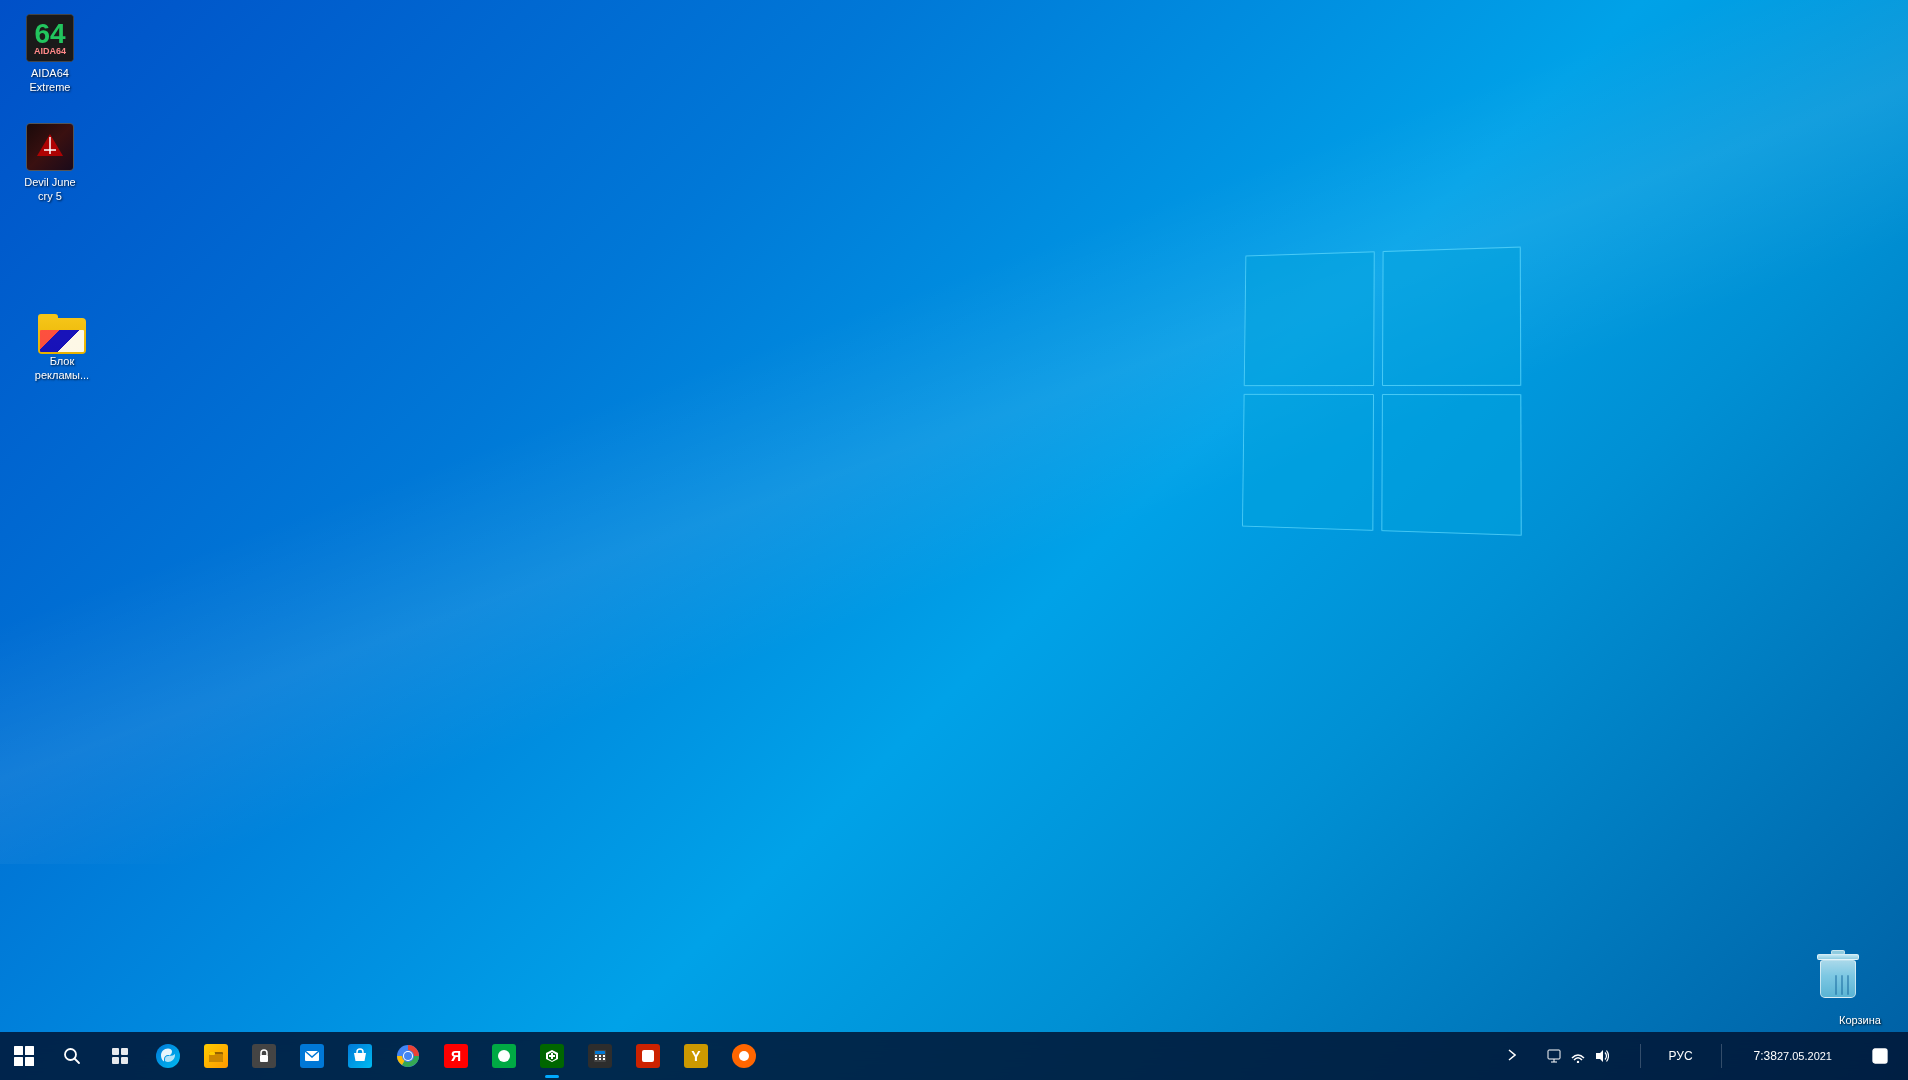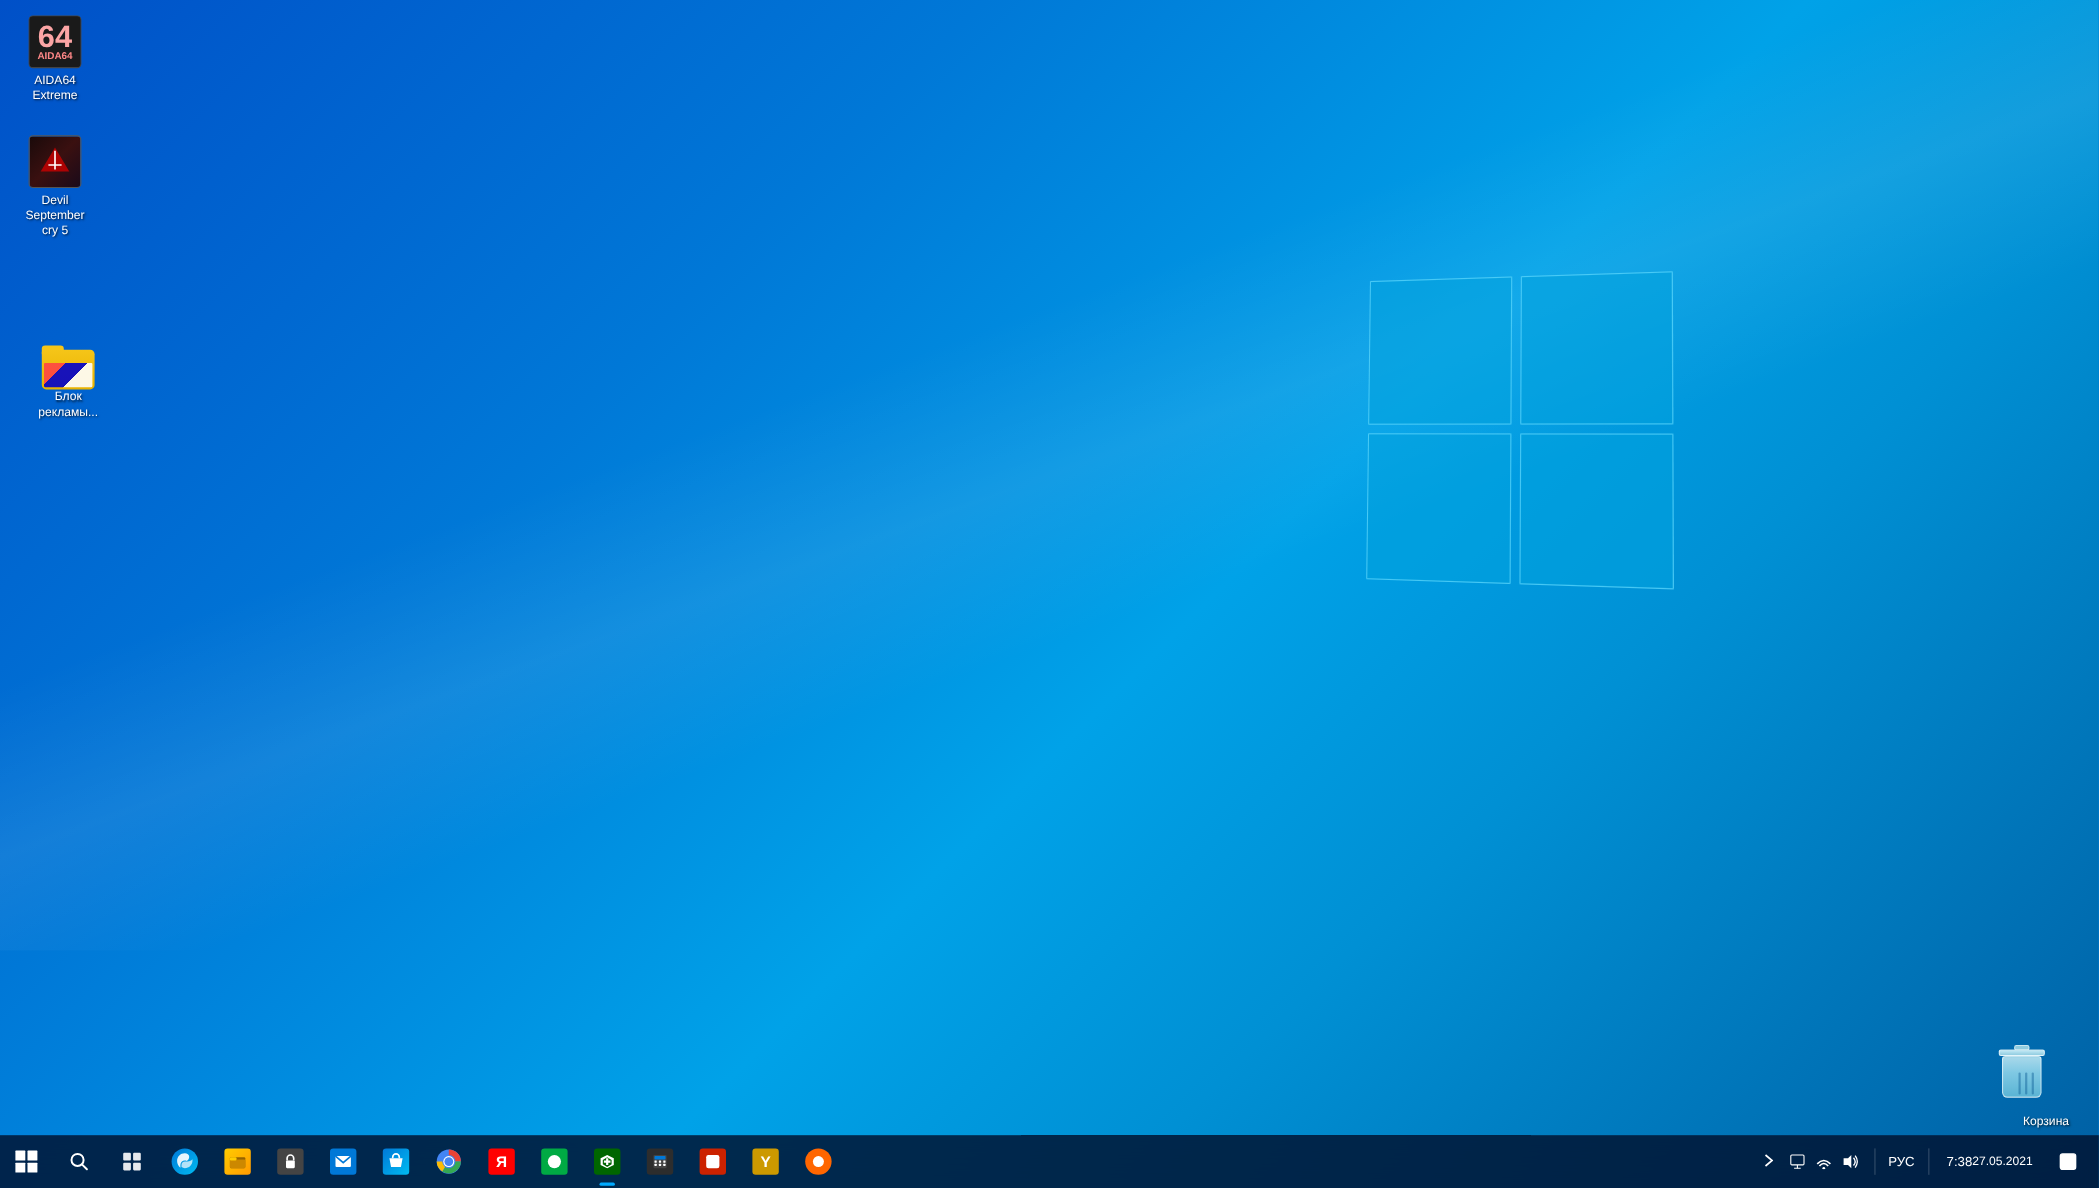--- a/index.html
+++ b/index.html
@@ -347,21 +347,21 @@
       justify-content: center;
       font-size: 14px;
     }
 
     
     .system-tray {
       display: flex;
       align-items: center;
       height: 45px;
       padding: 0 8px;
-      gap: 2px;
+      gap: 18px;
     }
 
     .tray-icons {
       display: flex;
       align-items: center;
       gap: 4px;
       padding: 0 6px;
     }
 
     .tray-icon {
@@ -421,21 +421,21 @@
 
     
     svg {
       fill: white;
     }
 
     
     .aida64-num {
       font-size: 28px;
       font-weight: 900;
-      color: #fca5a5;
+      color: #22c55e;
       line-height: 1;
     }
 
     .aida64-suffix {
       font-size: 9px;
       color: #ff8888;
       margin-top: -2px;
     }
 
     
@@ -496,21 +496,21 @@
     <div class="desktop-icon">
       <div class="icon-img dmc5-icon">
         <div class="dmc5-inner">
           <svg width="30" height="30" viewBox="0 0 30 30">
             <polygon points="15,2 28,24 2,24" fill="#cc0000" opacity="0.8"></polygon>
             <line x1="15" y1="5" x2="15" y2="22" stroke="white" stroke-width="1.5"></line>
             <line x1="9" y1="18" x2="21" y2="18" stroke="white" stroke-width="1.5"></line>
           </svg>
         </div>
       </div>
-      <span class="icon-label">Devil September</span>
+      <span class="icon-label">Devil June</span>
       <span class="icon-label">cry 5</span>
     </div>
   </div>
 
   <div class="folder-icon-area">
     <div class="folder-icon">
       <div class="folder-img">
         <div class="folder-tab"></div>
         <div class="folder-body">
           <div class="folder-overlay"></div>

